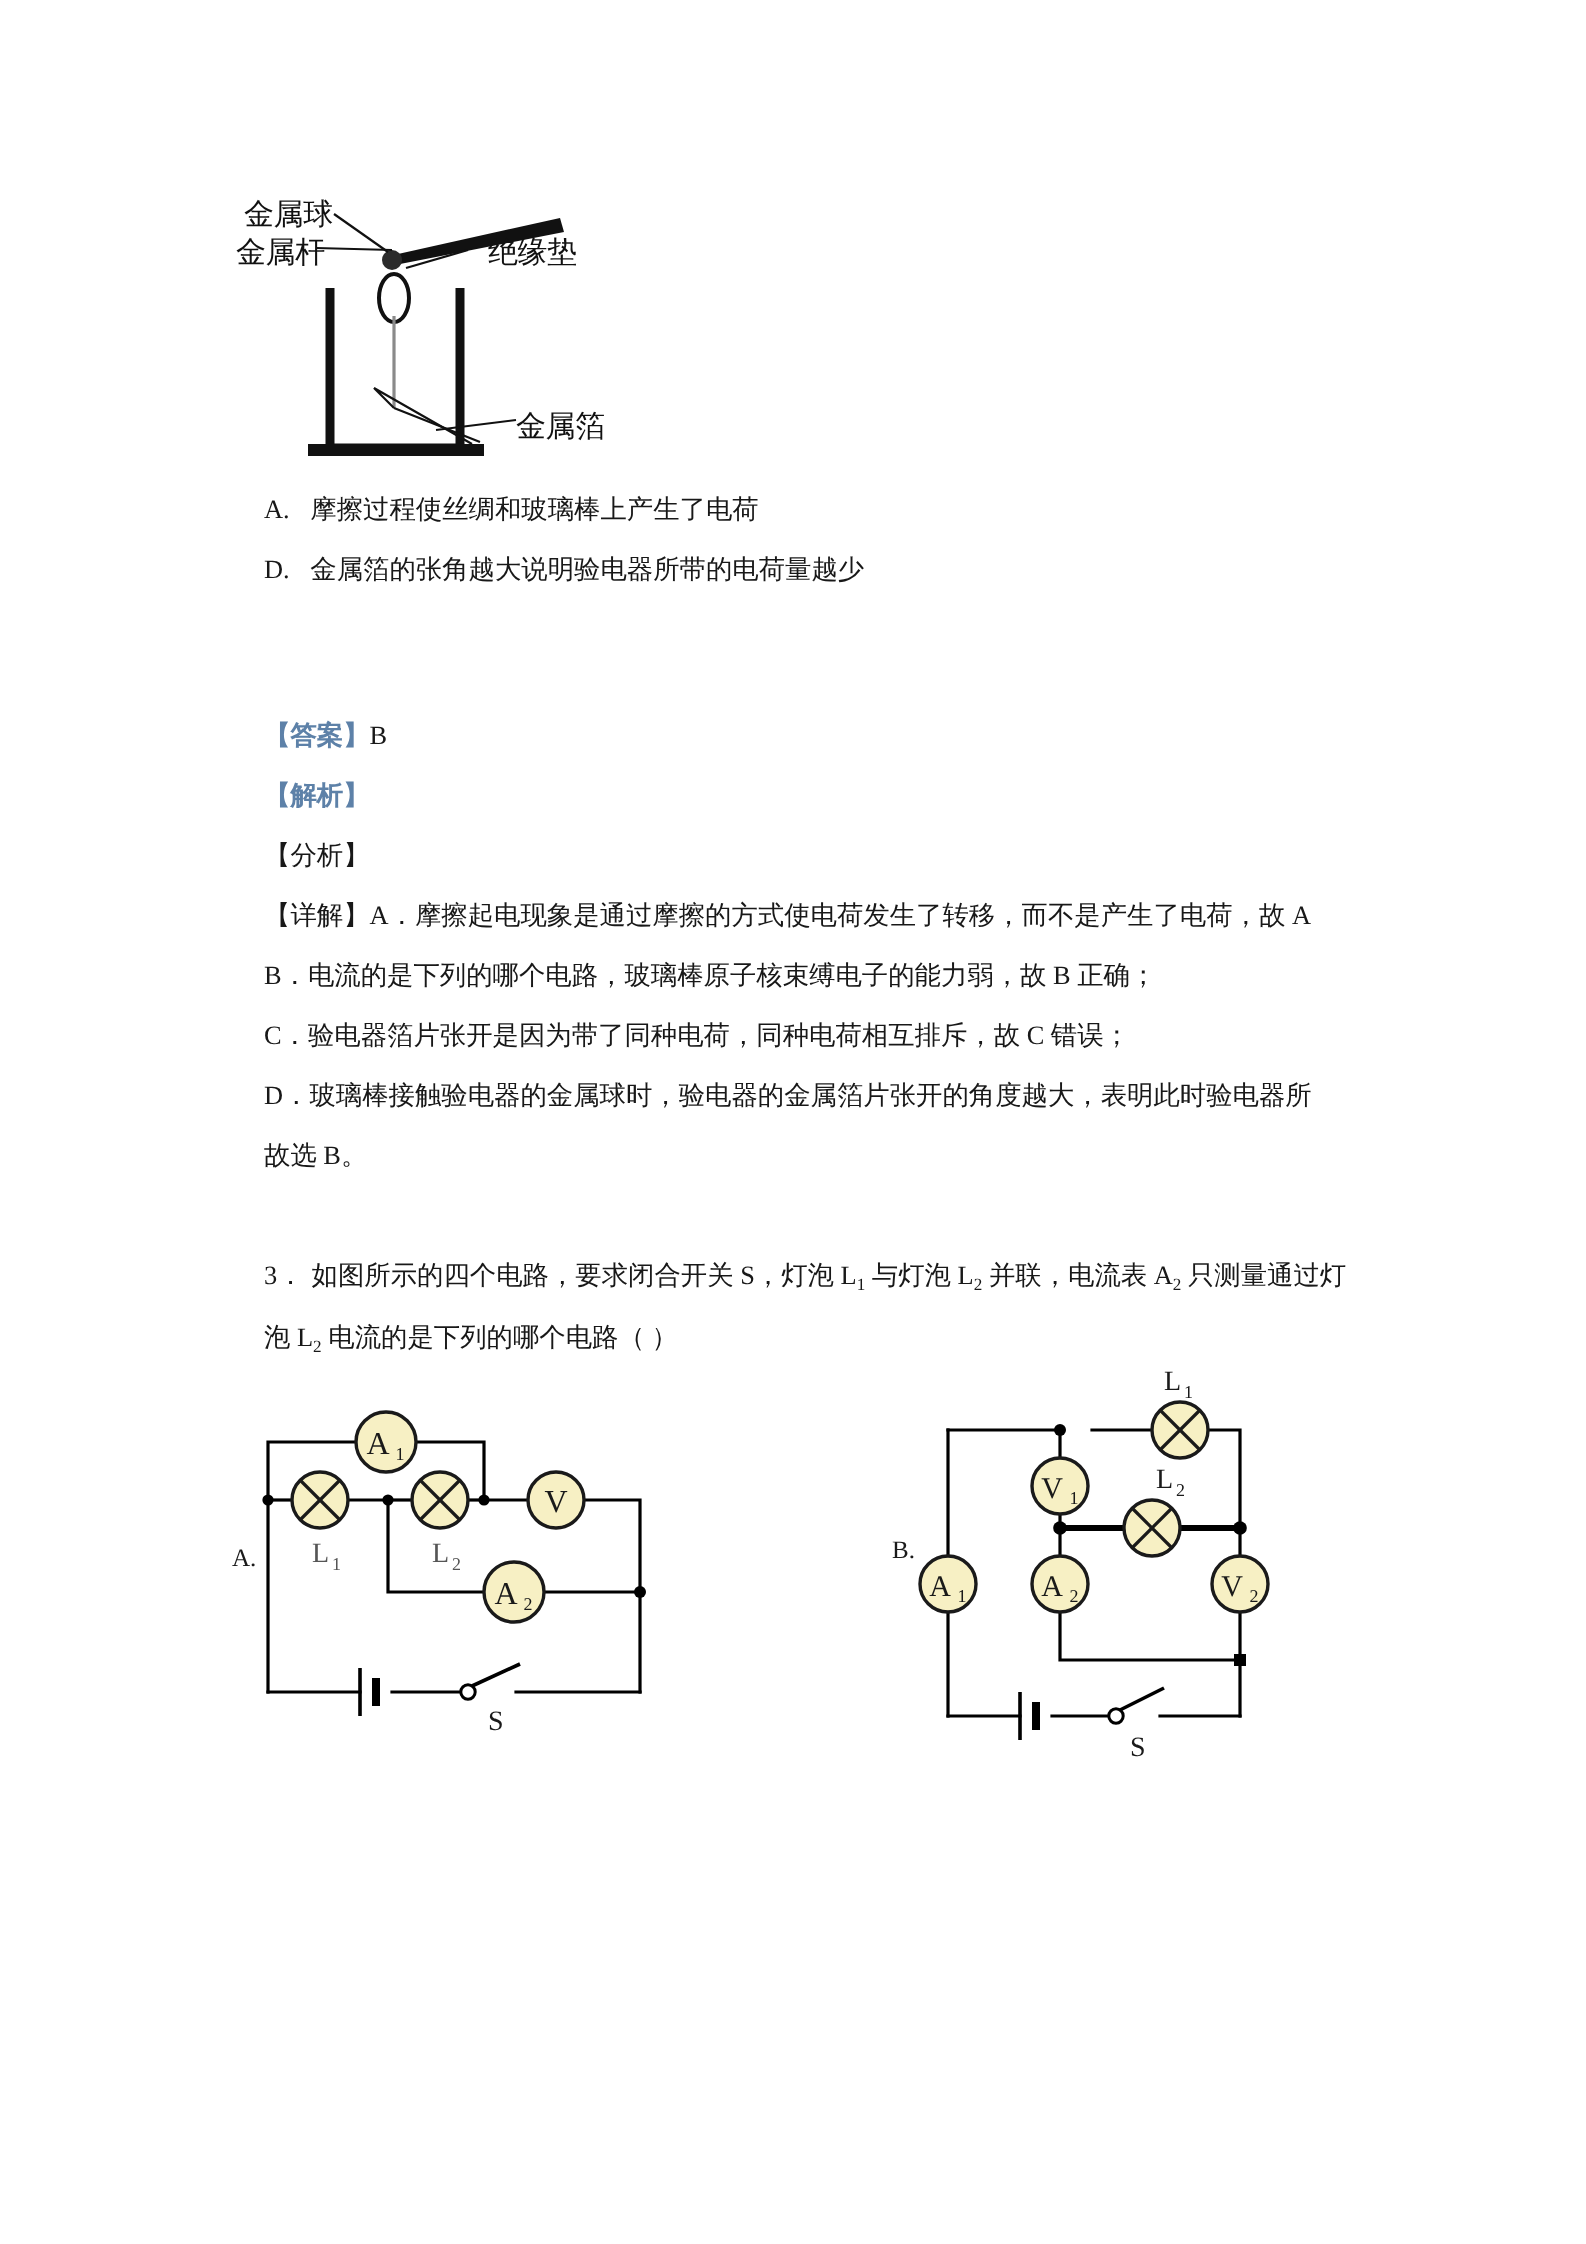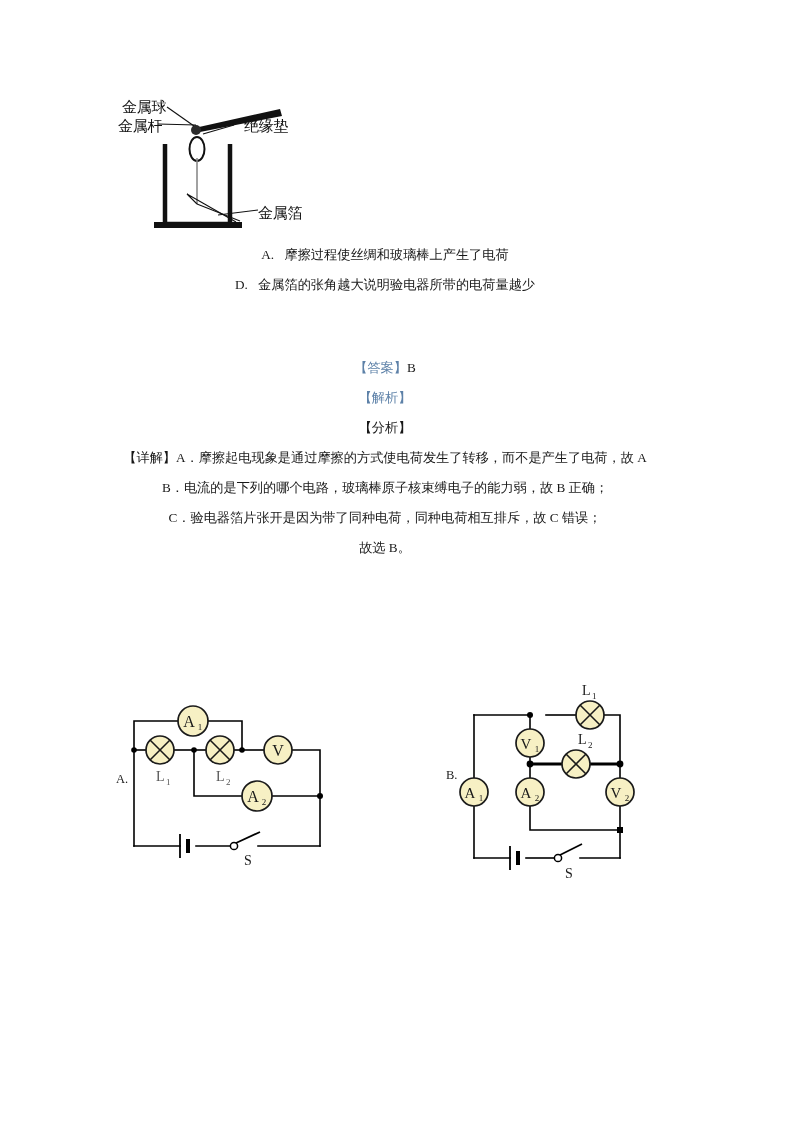--- a/index.html
+++ b/index.html
@@ -40,31 +40,30 @@
     letter-spacing: -0.2px;
   }
   #label-metal-ball { left: 12px; top: 16px; }
   #label-metal-rod  { left: 8px;  top: 35px; }
   #label-insul-pad  { left: 122px; top: 35px; margin-left: 12px; }
   #label-metal-foil { left: 148px; top: 122px; }
 
   
   .textcol {
     position: absolute;
-    left: 100px;
+    left: 132px;
     width: 570px;
-    text-align: center;
   }
   .opt-line, .para-line, .q-line {
     font-size: 13.2px;
     line-height: 30px;
     color: #181818;
     white-space: nowrap;
   }
-  .blue { color: #5d81a8; }
+  .blue { color: #5d81a8; font-weight: bold; }
   .ansval { color: #181818; }
   sub {
     font-size: 8.6px;
     vertical-align: baseline;
     position: relative;
     top: 3px;
   }
 
   
   .circuit-wrap { position: absolute; }
@@ -133,23 +132,32 @@
       <span class="blue">【解析】</span>
     </div>
     <div class="para-line">
       <span>【分析】</span>
     </div>
     <div class="para-line">
       <span>【详解】</span><span>A．摩擦起电现象是通过摩擦的方式使电荷发生了转移，而不是产生了电荷，故 A</span>
     </div>
     <div class="para-line">B．电流的是下列的哪个电路，玻璃棒原子核束缚电子的能力弱，故 B 正确；</div>
     <div class="para-line">C．验电器箔片张开是因为带了同种电荷，同种电荷相互排斥，故 C 错误；</div>
+    <div class="para-line">D．玻璃棒接触验电器的金属球时，验电器的金属箔片张开的角度越大，表明此时验电器所</div>
     <div class="para-line">故选 B。</div>
   </div>
 
+  <div class="textcol" style="top:623px;">
+    <div class="q-line">
+      <span>3．</span><span style="display:inline-block;width:4px;"></span><span>如图所示的四个电路，要求闭合开关 S，灯泡 L</span><sub>1</sub><span> 与灯泡 L</span><sub>2</sub><span> 并联，电流表 A</span><sub>2</sub><span> 只测量通过灯</span>
+    </div>
+    <div class="q-line">
+      <span>泡 L</span><sub>2</sub><span> 电流的是下列的哪个电路（        ）</span>
+    </div>
+  </div>
 
   <div class="choice-letter" id="choice-a-letter">A.</div>
   <div class="choice-letter" id="choice-b-letter">B.</div>
 
   <div class="circuit-wrap" id="circuit-a-wrap">
     <svg width="230" height="192" viewBox="0 0 230 192">
       <g stroke="#000" stroke-width="1.6" fill="none" stroke-linecap="square">
 
         <path d="M 14 62 L 14 33 L 58 33"></path>
         <path d="M 88 33 L 122 33 L 122 62"></path>

